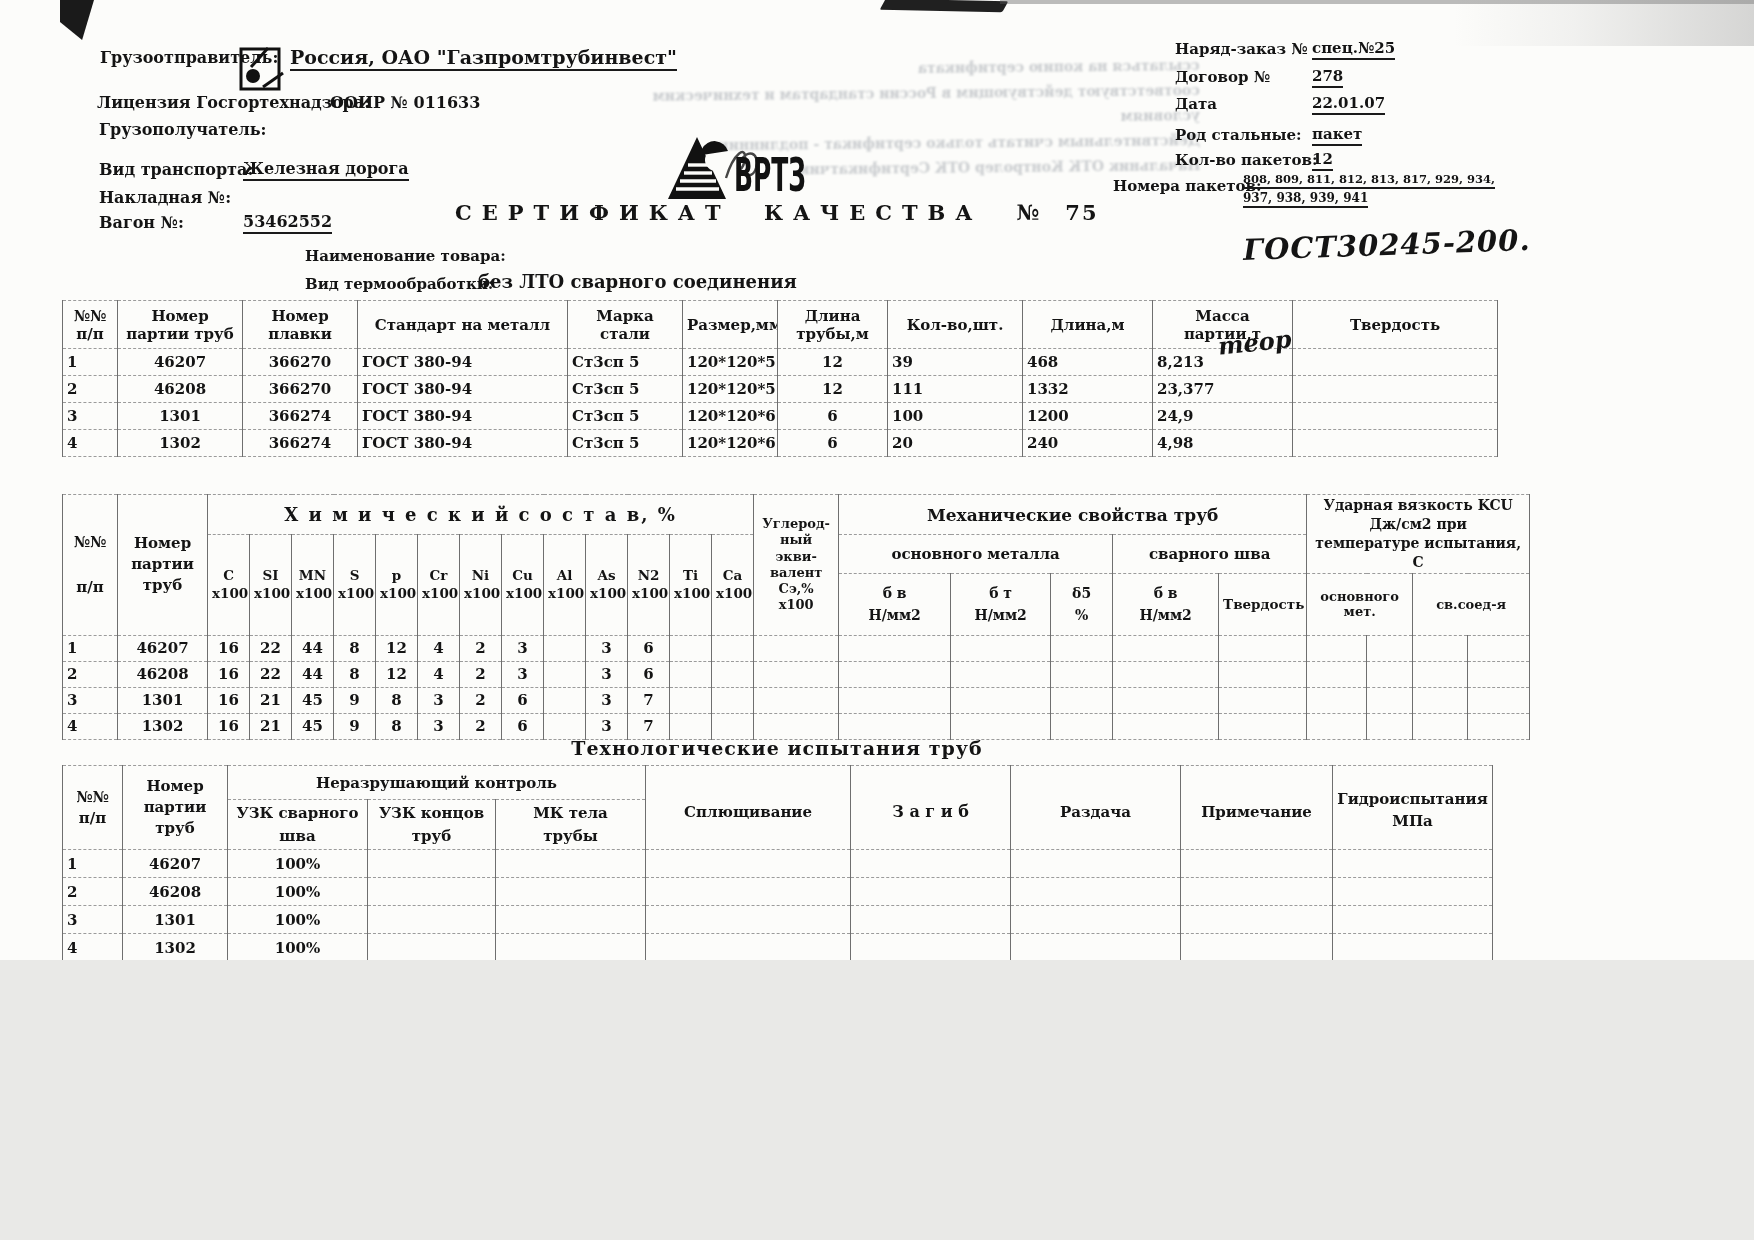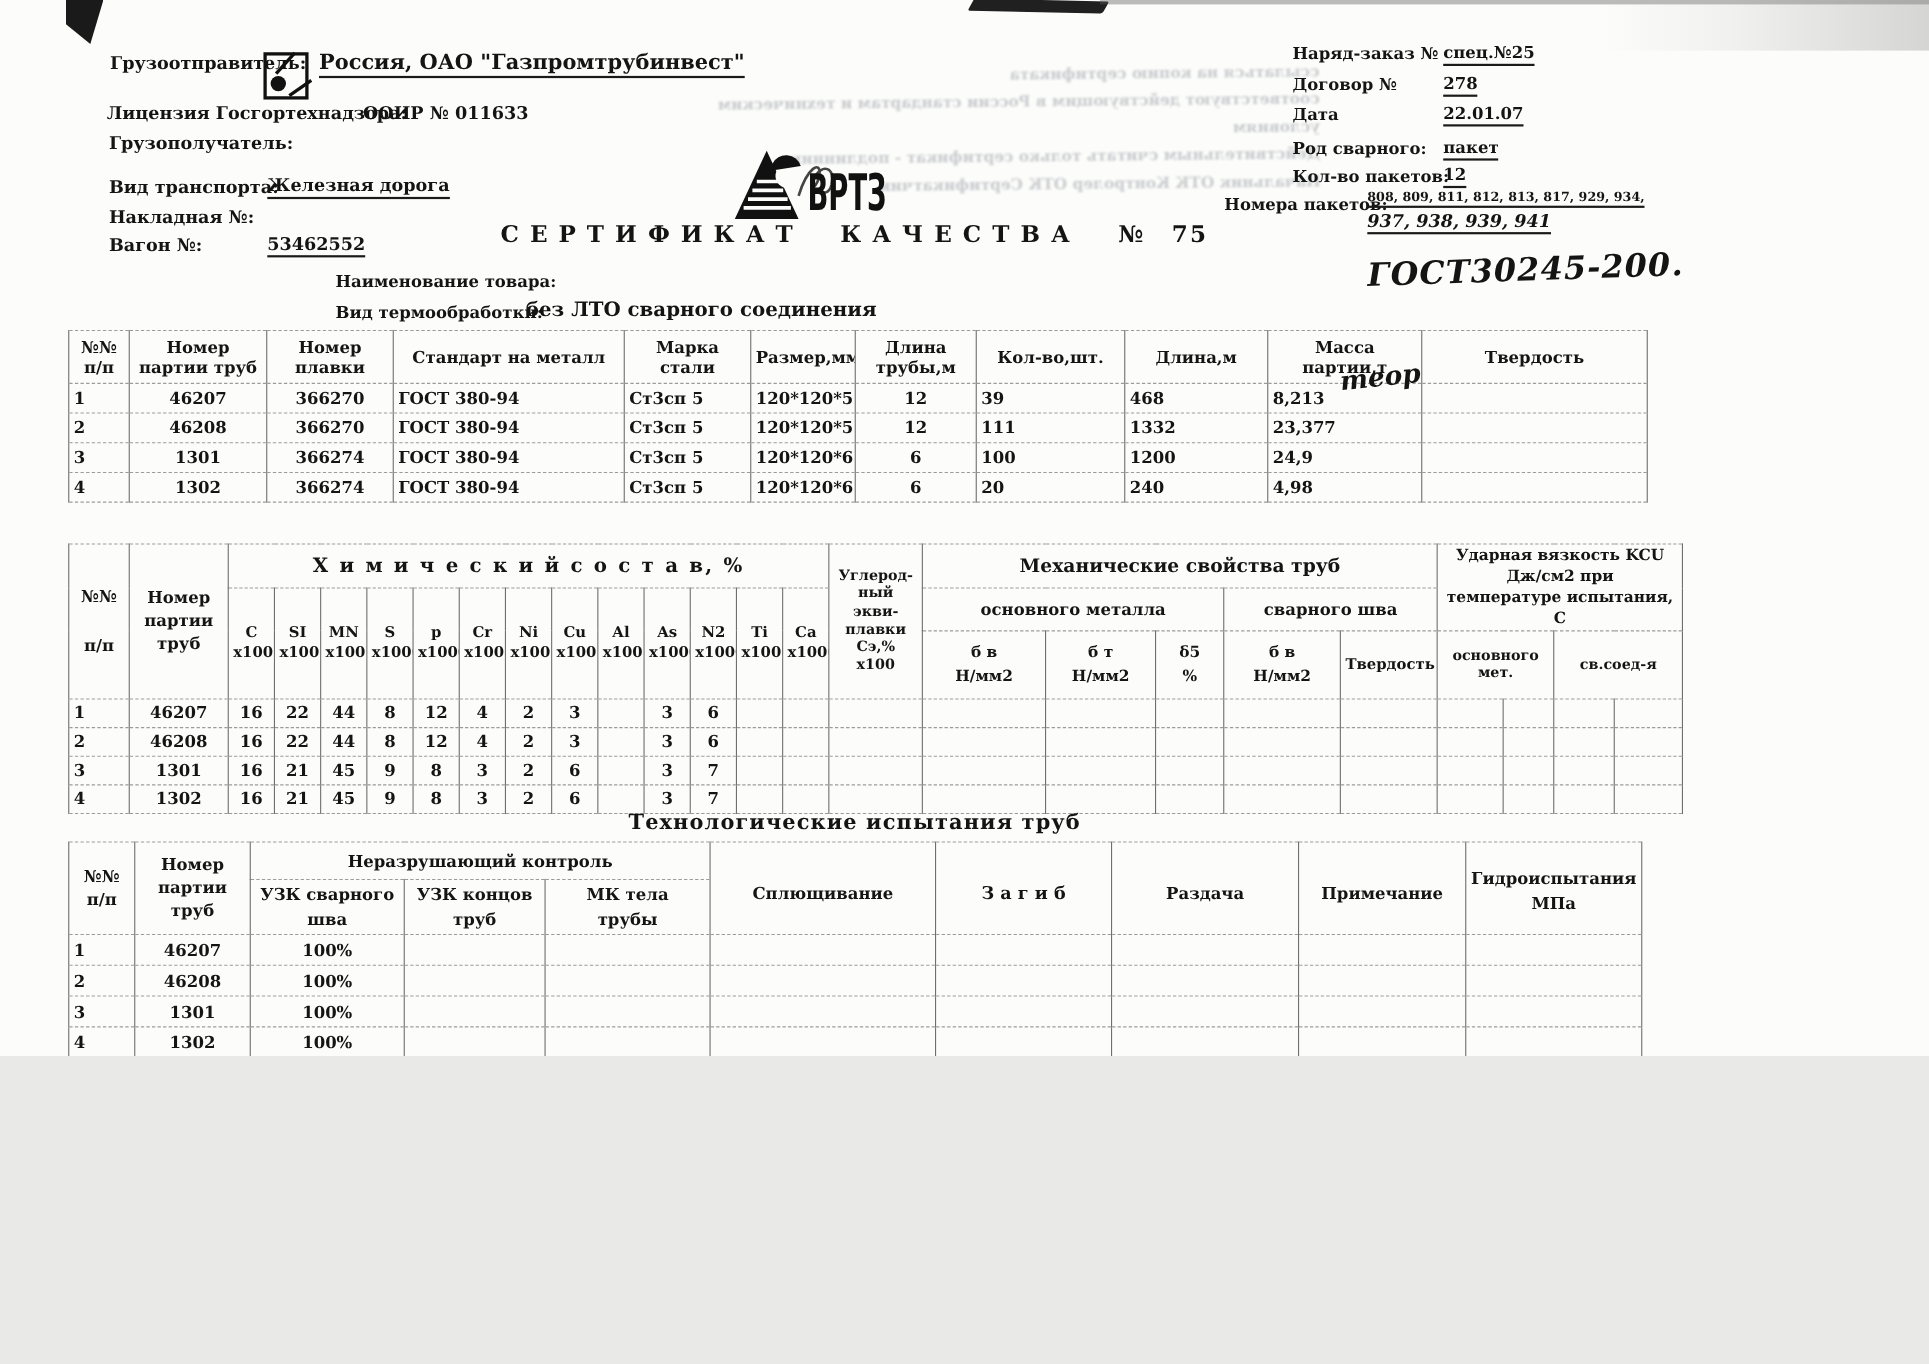--- a/index.html
+++ b/index.html
@@ -75,29 +75,29 @@
 
   <span class="abs lblS" style="left:1175px;top:40px;">Наряд-заказ №</span>
   <span class="abs valS und" style="left:1312px;top:39px;">спец.№25</span>
 
   <span class="abs lblS" style="left:1175px;top:68px;">Договор №</span>
   <span class="abs valS und" style="left:1312px;top:67px;">278</span>
 
   <span class="abs lblS" style="left:1175px;top:95px;">Дата</span>
   <span class="abs valS und" style="left:1312px;top:94px;">22.01.07</span>
 
-  <span class="abs lblS" style="left:1175px;top:126px;">Род сварного:</span>
+  <span class="abs lblS" style="left:1175px;top:126px;">Род стальные:</span>
   <span class="abs valS und" style="left:1312px;top:125px;">пакет</span>
 
   <span class="abs lblS" style="left:1175px;top:151px;">Кол-во пакетов:</span>
   <span class="abs valS und" style="left:1312px;top:150px;">12</span>
 
   <span class="abs lblS" style="left:1113px;top:177px;">Номера пакетов:</span>
   <span class="abs und" style="left:1243px;top:172px;font-weight:700;font-size:11.5px;">808, 809, 811, 812, 813, 817, 929, 934,</span>
-  <span class="abs und" style="left:1243px;top:191px;font-weight:700;font-size:16px;font-style:italic;">937, 938, 939, 941</span>
+  <span class="abs und" style="left:1243px;top:191px;font-weight:700;font-size:12px;">937, 938, 939, 941</span>
 
   <svg class="abs" style="left:640px;top:133px;" width="170" height="72" viewBox="0 0 170 72">
     <polygon points="28,66 57,4 86,66" fill="#111"></polygon>
     <circle cx="76" cy="27" r="11" fill="#fcfcfa"></circle>
     <path d="M62,16 A14,14 0 0 1 88,18 L62,22 Z" fill="#111"></path>
     <line x1="36" y1="56" x2="79" y2="56" stroke="#fcfcfa" stroke-width="3.4"></line>
     <line x1="40" y1="48" x2="76" y2="48" stroke="#fcfcfa" stroke-width="3.4"></line>
     <line x1="44" y1="40" x2="72" y2="40" stroke="#fcfcfa" stroke-width="3.4"></line>
     <line x1="48" y1="32" x2="68" y2="32" stroke="#fcfcfa" stroke-width="3.4"></line>
     <text x="94" y="58" font-family="DejaVu Sans, sans-serif" font-weight="bold" font-size="46" textLength="72" lengthAdjust="spacingAndGlyphs" fill="#111">ВРТЗ</text>
@@ -234,21 +234,21 @@
       <th class="tc top pre" rowspan="3" style="line-height:1.5;">№№
 
 п/п</th>
       <th class="tc top pre" rowspan="3" style="line-height:1.4;">Номер
 партии
 труб</th>
       <th class="tc" colspan="13" style="font-size:18px;letter-spacing:2px;">Х и м и ч е с к и й     с о с т а в,  %</th>
       <th class="tc top pre" rowspan="3" style="font-size:13px;line-height:1.25;">Углерод-
 ный
 экви-
-плавки
+валент
 Сэ,%
 х100</th>
       <th class="tc" colspan="5" style="font-size:17px;">Механические свойства труб</th>
       <th class="tc pre" colspan="4" rowspan="2" style="font-size:14px;line-height:1.35;">Ударная вязкость KCU
 Дж/см2 при
 температуре испытания, С</th>
     </tr>
     <tr style="height:28px">
       <th class="tc top pre" rowspan="2" style="font-size:13.5px;line-height:1.3;">C
 x100</th>

